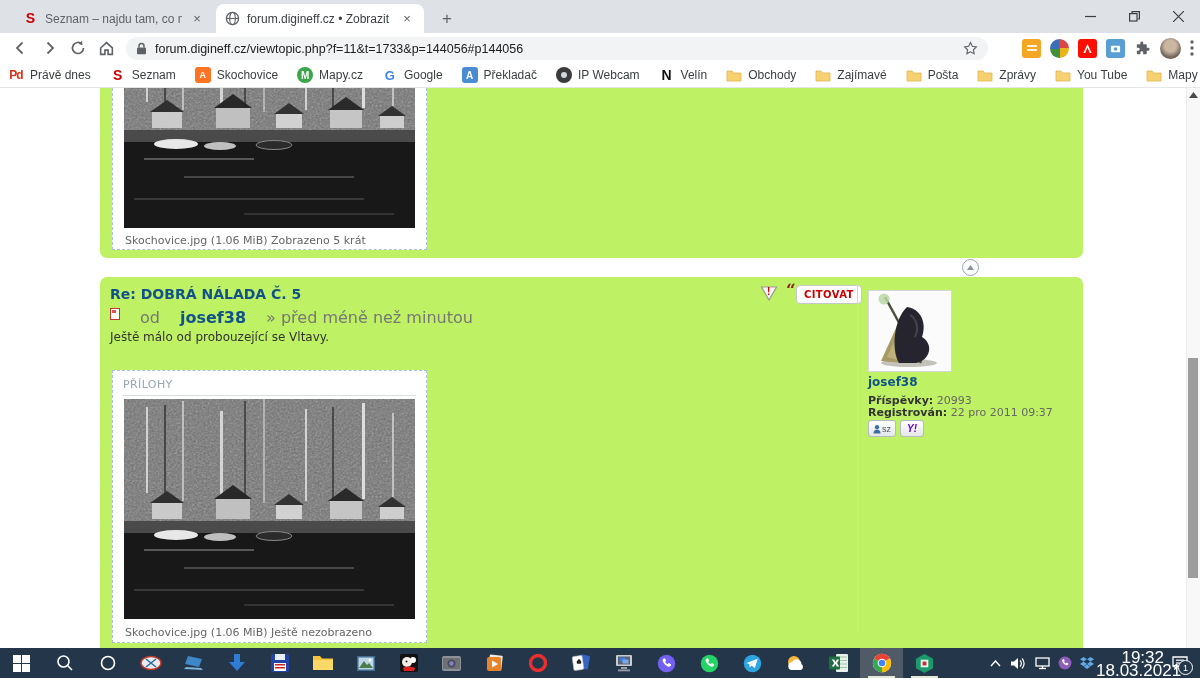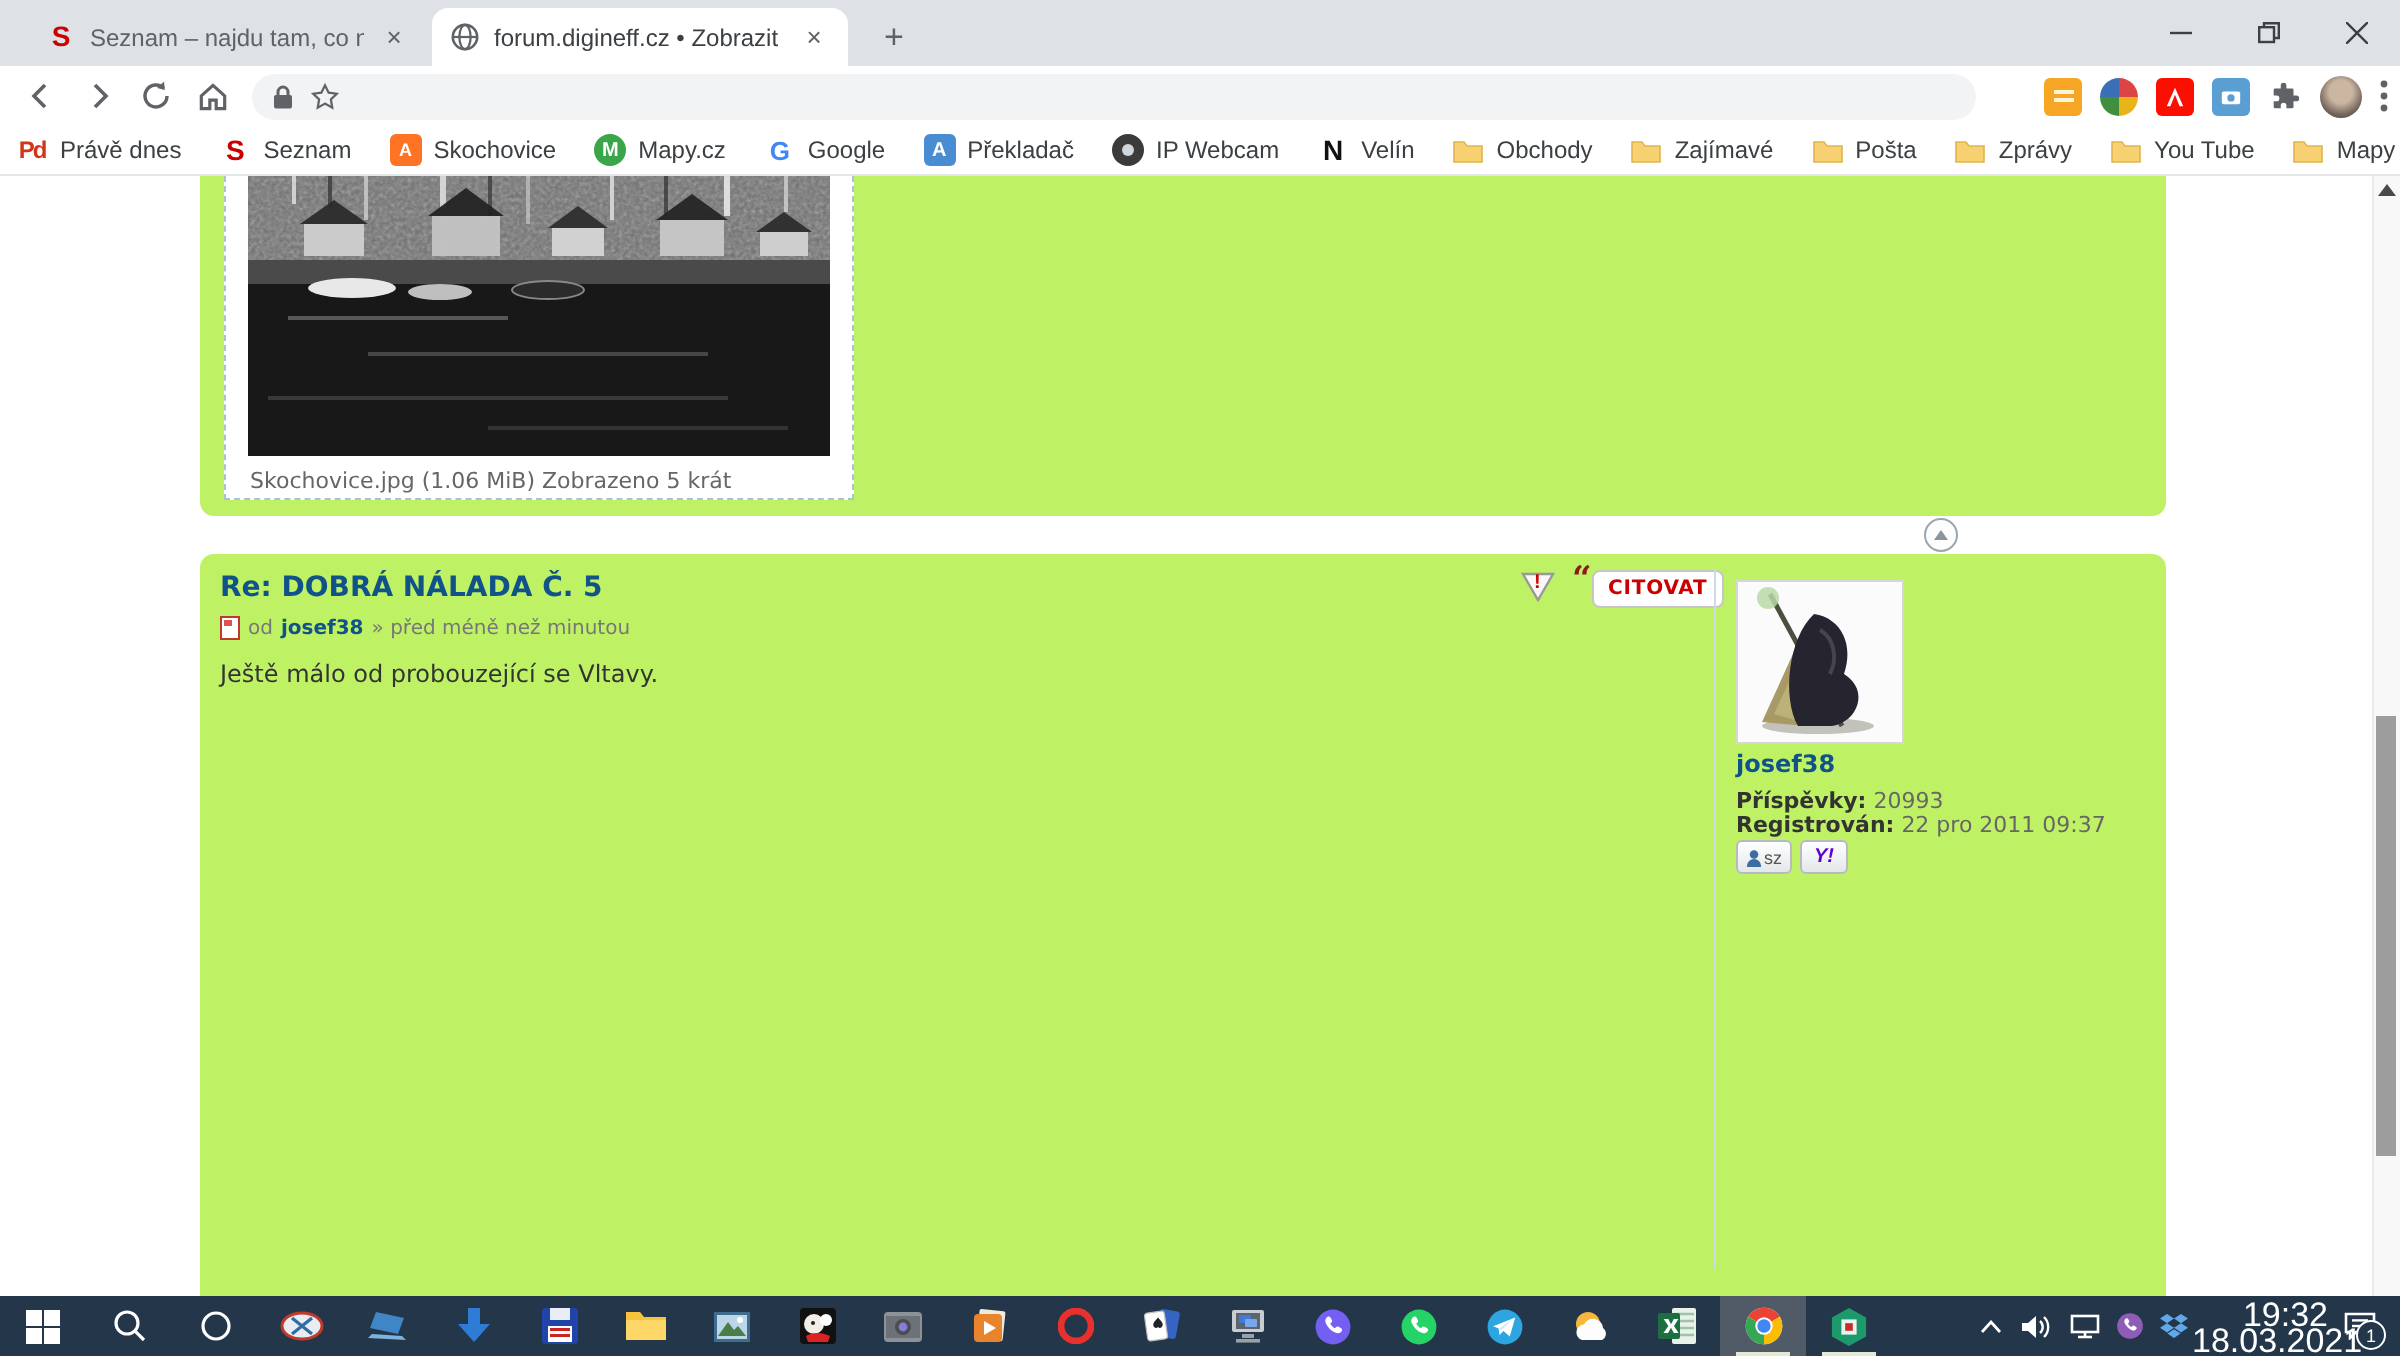--- a/index.html
+++ b/index.html
@@ -62,21 +62,21 @@
   .page{position:absolute;left:0;top:88px;width:1200px;height:560px;background:#fff;overflow:hidden}
   .postblock{position:absolute;background:#bef264}
   .post1{left:100px;top:-0px;width:983px;height:170px;border-radius:0 0 7px 7px}
   .post2{left:100px;top:189px;width:983px;height:371px;border-radius:7px 7px 0 0}
   .attachbox{position:absolute;background:#fff;border:1px dashed #aac3d4;box-sizing:border-box}
   .bw-wrap{position:absolute;overflow:hidden;background:#777}
   .cap{position:absolute;font-size:11px;color:#666;font-family:"DejaVu Sans",sans-serif;white-space:nowrap}
   .attach-label{position:absolute;font-size:11px;color:#98a6b0;letter-spacing:.4px;font-family:"DejaVu Sans",sans-serif}
   .attach-rule{position:absolute;height:1px;background:#d9dee3}
   .post-title{position:absolute;font-size:14px;font-weight:bold;color:#105289;font-family:"DejaVu Sans",sans-serif;white-space:nowrap}
-  .byline{position:absolute;font-size:10px;color:#777;font-family:"DejaVu Sans",sans-serif;display:flex;gap:4px;align-items:center}
+  .byline{position:absolute;font-size:16px;color:#777;font-family:"DejaVu Sans",sans-serif;display:flex;gap:20px;align-items:flex-start}
   .byline .author{color:#105289;font-weight:bold;cursor:pointer}
   .mini-icon{width:8px;height:10px;background:#fff;border:1px solid #c0392b;position:relative}
   .mini-icon::after{content:"";position:absolute;left:1px;top:1px;width:4px;height:3px;background:#d9534f}
   .body-text{position:absolute;font-size:12px;color:#333;font-family:"DejaVu Sans",sans-serif}
   .report{position:absolute;width:18px;height:16px}
   .report .mark{position:absolute;left:7px;top:0px;color:#c00;font-size:10px;font-weight:bold}
   .report .mark::before{content:"!"}
   .quotebtn{position:absolute;height:16px;padding:1px 7px 0 7px;background:#fff;border:1px solid #c6c6c6;
     border-radius:4px;color:#c00;font-size:10px;font-weight:bold;letter-spacing:.4px;
     font-family:"DejaVu Sans",sans-serif;line-height:15px;cursor:pointer}
@@ -221,20 +221,21 @@
           <path d="M2.5 7.5L8 2.5l5.5 5v6h-4v-4h-3v4h-4z" fill="none" stroke="#5f6368" stroke-width="1.5"></path>
         </svg>
       </div>
     <div class="omnibox">
       <span>
         <svg width="11" height="13" viewBox="0 0 11 13">
             <rect x="1" y="5.5" width="9" height="6.7" rx="1" fill="#5f6368"></rect>
             <path d="M3 5.5V4a2.5 2.5 0 0 1 5 0v1.5" fill="none" stroke="#5f6368" stroke-width="1.5"></path>
           </svg>
       </span>
+      <span class="url">forum.digineff.cz/viewtopic.php?f=11&amp;t=1733&amp;p=144056#p144056</span>
       <span>
         <svg width="15" height="15" viewBox="0 0 24 24">
             <path d="M12 17.3l-5.8 3.2 1.1-6.5L2.6 9.4l6.5-.9L12 2.6l2.9 5.9 6.5.9-4.7 4.6 1.1 6.5z" fill="none" stroke="#5f6368" stroke-width="1.8"></path>
           </svg>
       </span>
     </div>
     <div class="ext-row">
       <div class="ext ext-orange">
           <i></i>
           <i></i>
@@ -386,20 +387,30 @@
 
       <div class="byline" style="left:10px;top:31px">
         <span class="mini-icon"></span>
         <span>od</span>
         <span class="author">josef38</span>
         <span>» před méně než minutou</span>
       </div>
 
       <div class="body-text" style="left:10px;top:53px">Ještě málo od probouzející se Vltavy.</div>
 
+      <div class="attachbox" style="left:12px;top:93px;width:315px;height:273px">
+        <div class="attach-label" style="left:10px;top:7px">PŘÍLOHY</div>
+        <div class="attach-rule" style="left:10px;top:24px;width:293px"></div>
+        <div class="bw-wrap" style="left:11px;top:28px;width:291px;height:220px">
+          <svg width="292" height="220" viewBox="0 0 292 220">
+              <use href="#scene"></use>
+            </svg>
+        </div>
+        <div class="cap" style="left:12px;top:255px">Skochovice.jpg (1.06 MiB) Ještě nezobrazeno</div>
+      </div>
 
       <div class="profile-divider"></div>
       <div class="pf-avatar">
         <svg width="80" height="78" viewBox="0 0 80 78">
           <rect width="80" height="78" fill="#fbfbfb"></rect>
           <ellipse cx="40" cy="72" rx="28" ry="4" fill="#8a8a7a" opacity=".5"></ellipse>
           <line x1="16" y1="6" x2="52" y2="72" stroke="#4a4f3f" stroke-width="2.5"></line>
           <circle cx="15" cy="8" r="5.5" fill="#b9d8a6" opacity=".85"></circle>
           <polygon points="12,70 32,26 44,44 34,72" fill="#a79a66"></polygon>
           <polygon points="18,66 33,34 40,46 32,70" fill="#c2b67e" opacity=".8"></polygon>

